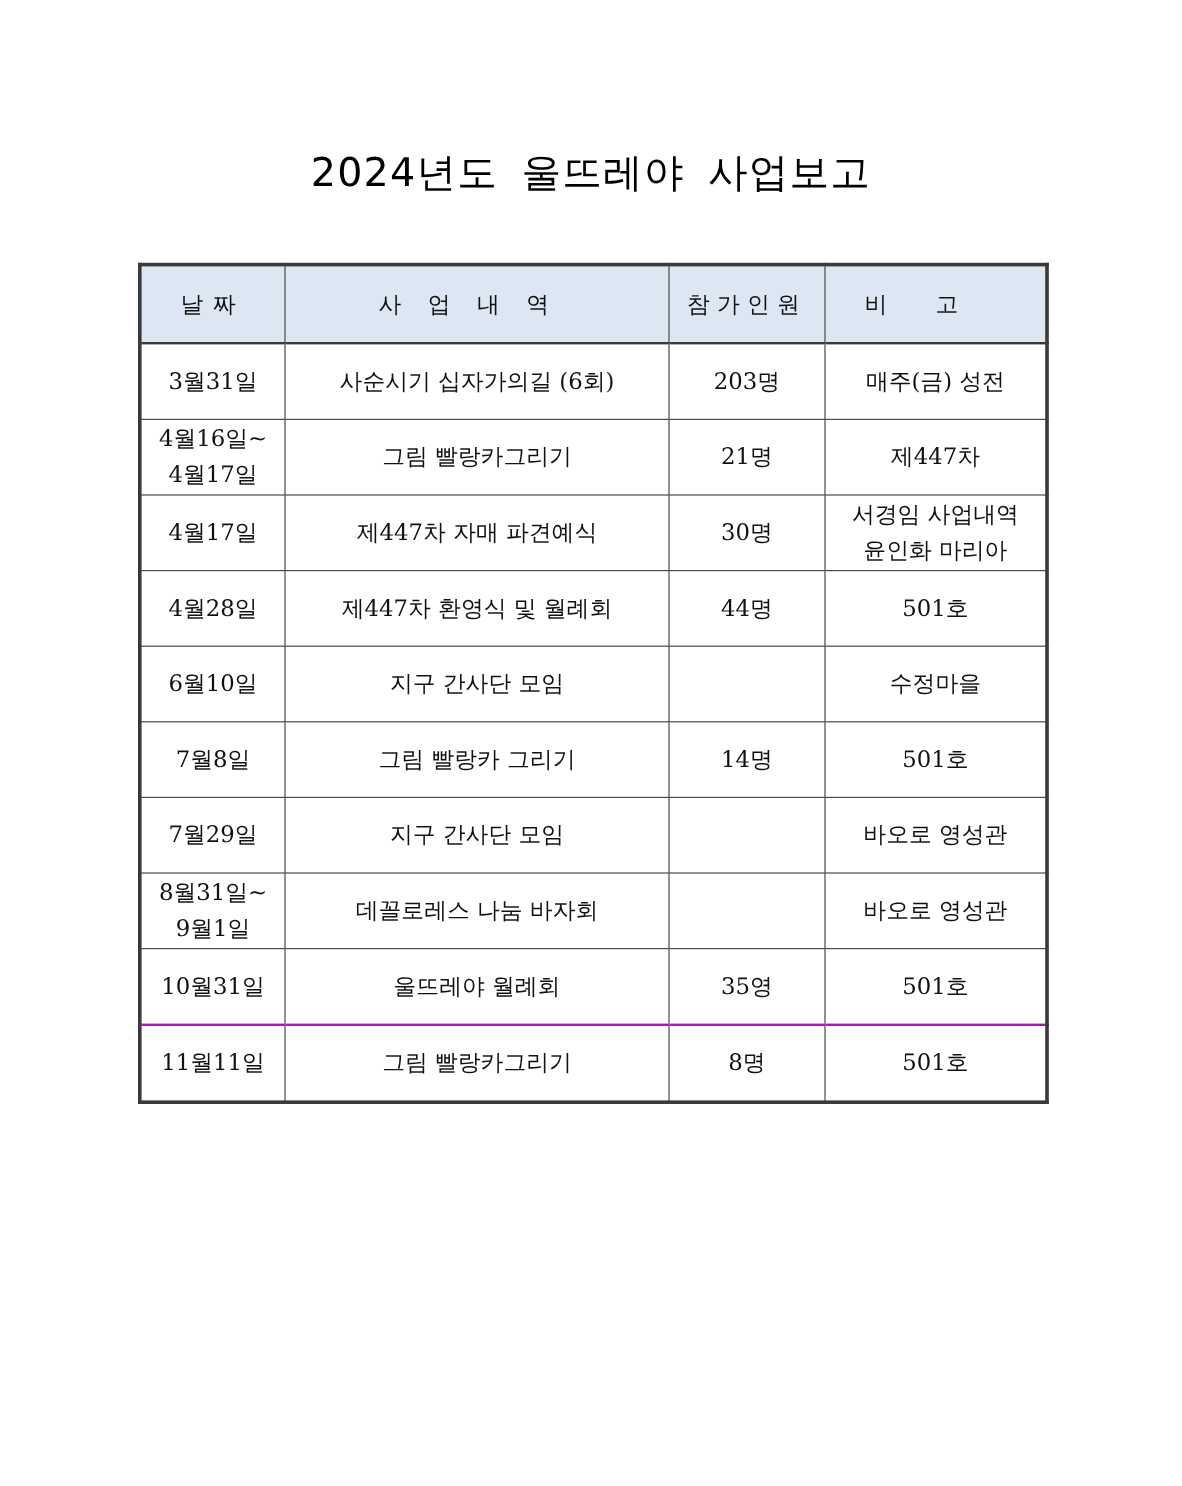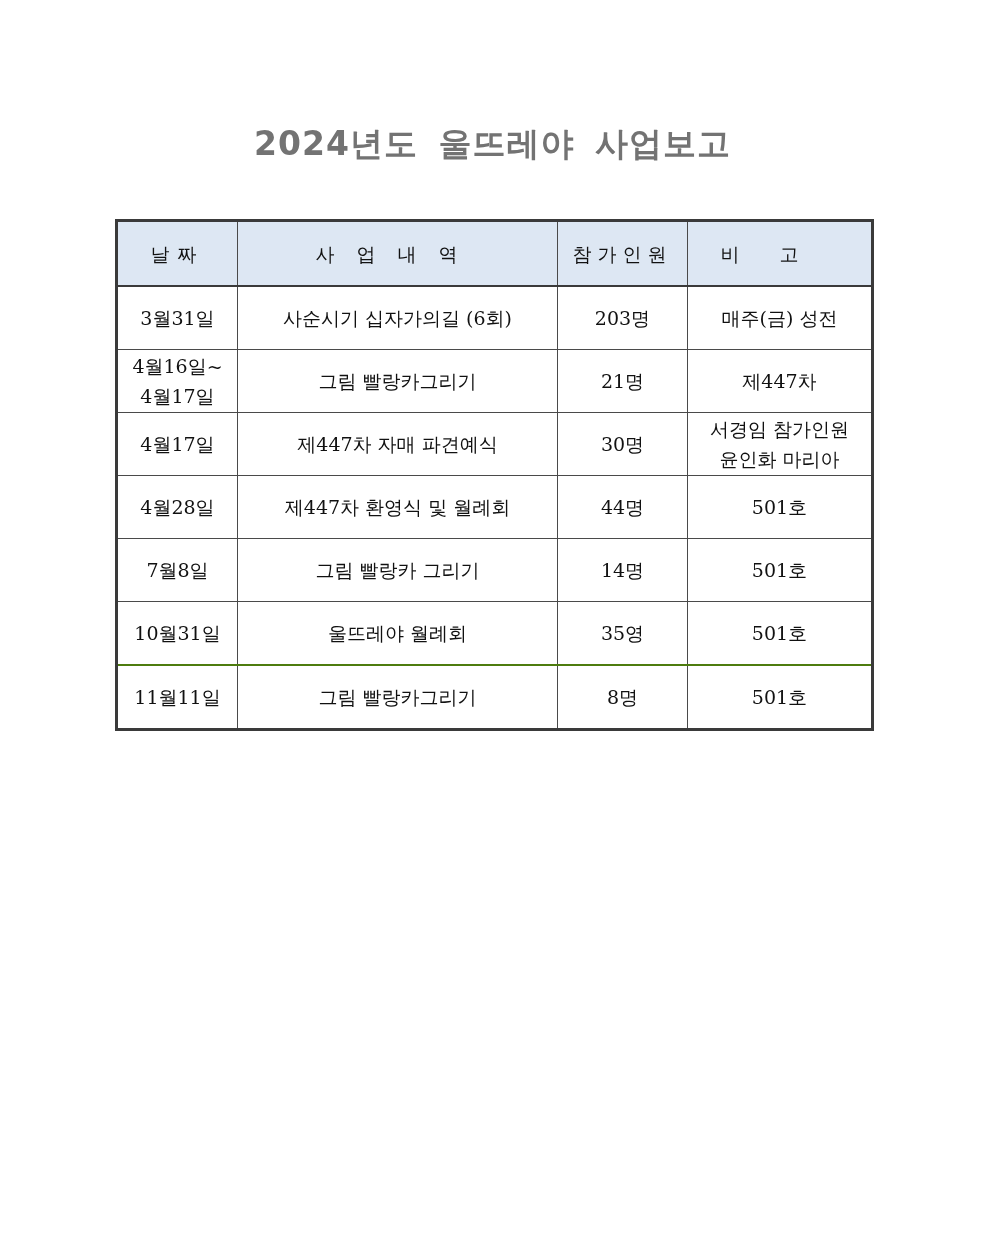--- a/index.html
+++ b/index.html
@@ -14,25 +14,25 @@
       font-family: "DejaVu Serif", "Liberation Serif", serif;
       color: #111111;
     }
     .doc-title {
       position: absolute;
       left: 0;
       top: 122px;
       width: 985px;
       text-align: center;
       font-family: "DejaVu Sans", "Liberation Sans", sans-serif;
-      font-weight: bold;
+      font-weight: normal;
       font-size: 33px;
       letter-spacing: 1px;
       word-spacing: 8px;
-      color: #737373;
+      color: #000000;
     }
     .report-table {
       position: absolute;
       left: 115px;
       top: 219px;
       width: 756px;
       border-collapse: collapse;
       border: 3px solid #3a3a3a;
       table-layout: fixed;
     }
@@ -53,21 +53,21 @@
     .report-table thead th {
       background: #dde7f3;
       height: 63px;
       border-bottom: 2px solid #3a3a3a;
       font-size: 19px;
     }
     .report-table tbody td {
       height: 62px;
     }
     .report-table tbody tr:last-child td {
-      border-top: 2px solid #4d7c0f;
+      border-top: 2px solid #a21caf;
     }
     .h-spaced-wide { letter-spacing: 22px; padding-left: 22px; }
     .h-spaced { letter-spacing: 8px; padding-left: 8px; }
     .h-spaced-note { letter-spacing: 40px; padding-left: 40px; }
     .h-spaced-count { letter-spacing: 6px; padding-left: 6px; }
     .multiline span { display: block; }
   </style>
 </head>
 <body>
 
@@ -110,42 +110,73 @@
           <span>제447차</span>
         </td>
     </tr>
     <tr>
       <td class="multiline">
           <span>4월17일</span>
         </td>
       <td>제447차 자매 파견예식</td>
       <td>30명</td>
       <td class="multiline">
-          <span>서경임 참가인원</span>
+          <span>서경임 사업내역</span>
           <span>윤인화 마리아</span>
         </td>
     </tr>
     <tr>
       <td class="multiline">
           <span>4월28일</span>
         </td>
       <td>제447차 환영식 및 월례회</td>
       <td>44명</td>
       <td class="multiline">
           <span>501호</span>
         </td>
     </tr>
     <tr>
       <td class="multiline">
+          <span>6월10일</span>
+        </td>
+      <td>지구 간사단 모임</td>
+      <td></td>
+      <td class="multiline">
+          <span>수정마을</span>
+        </td>
+    </tr>
+    <tr>
+      <td class="multiline">
           <span>7월8일</span>
         </td>
       <td>그림 빨랑카 그리기</td>
       <td>14명</td>
       <td class="multiline">
           <span>501호</span>
+        </td>
+    </tr>
+    <tr>
+      <td class="multiline">
+          <span>7월29일</span>
+        </td>
+      <td>지구 간사단 모임</td>
+      <td></td>
+      <td class="multiline">
+          <span>바오로 영성관</span>
+        </td>
+    </tr>
+    <tr>
+      <td class="multiline">
+          <span>8월31일~</span>
+          <span>9월1일</span>
+        </td>
+      <td>데꼴로레스 나눔 바자회</td>
+      <td></td>
+      <td class="multiline">
+          <span>바오로 영성관</span>
         </td>
     </tr>
     <tr>
       <td class="multiline">
           <span>10월31일</span>
         </td>
       <td>울뜨레야 월례회</td>
       <td>35영</td>
       <td class="multiline">
           <span>501호</span>

